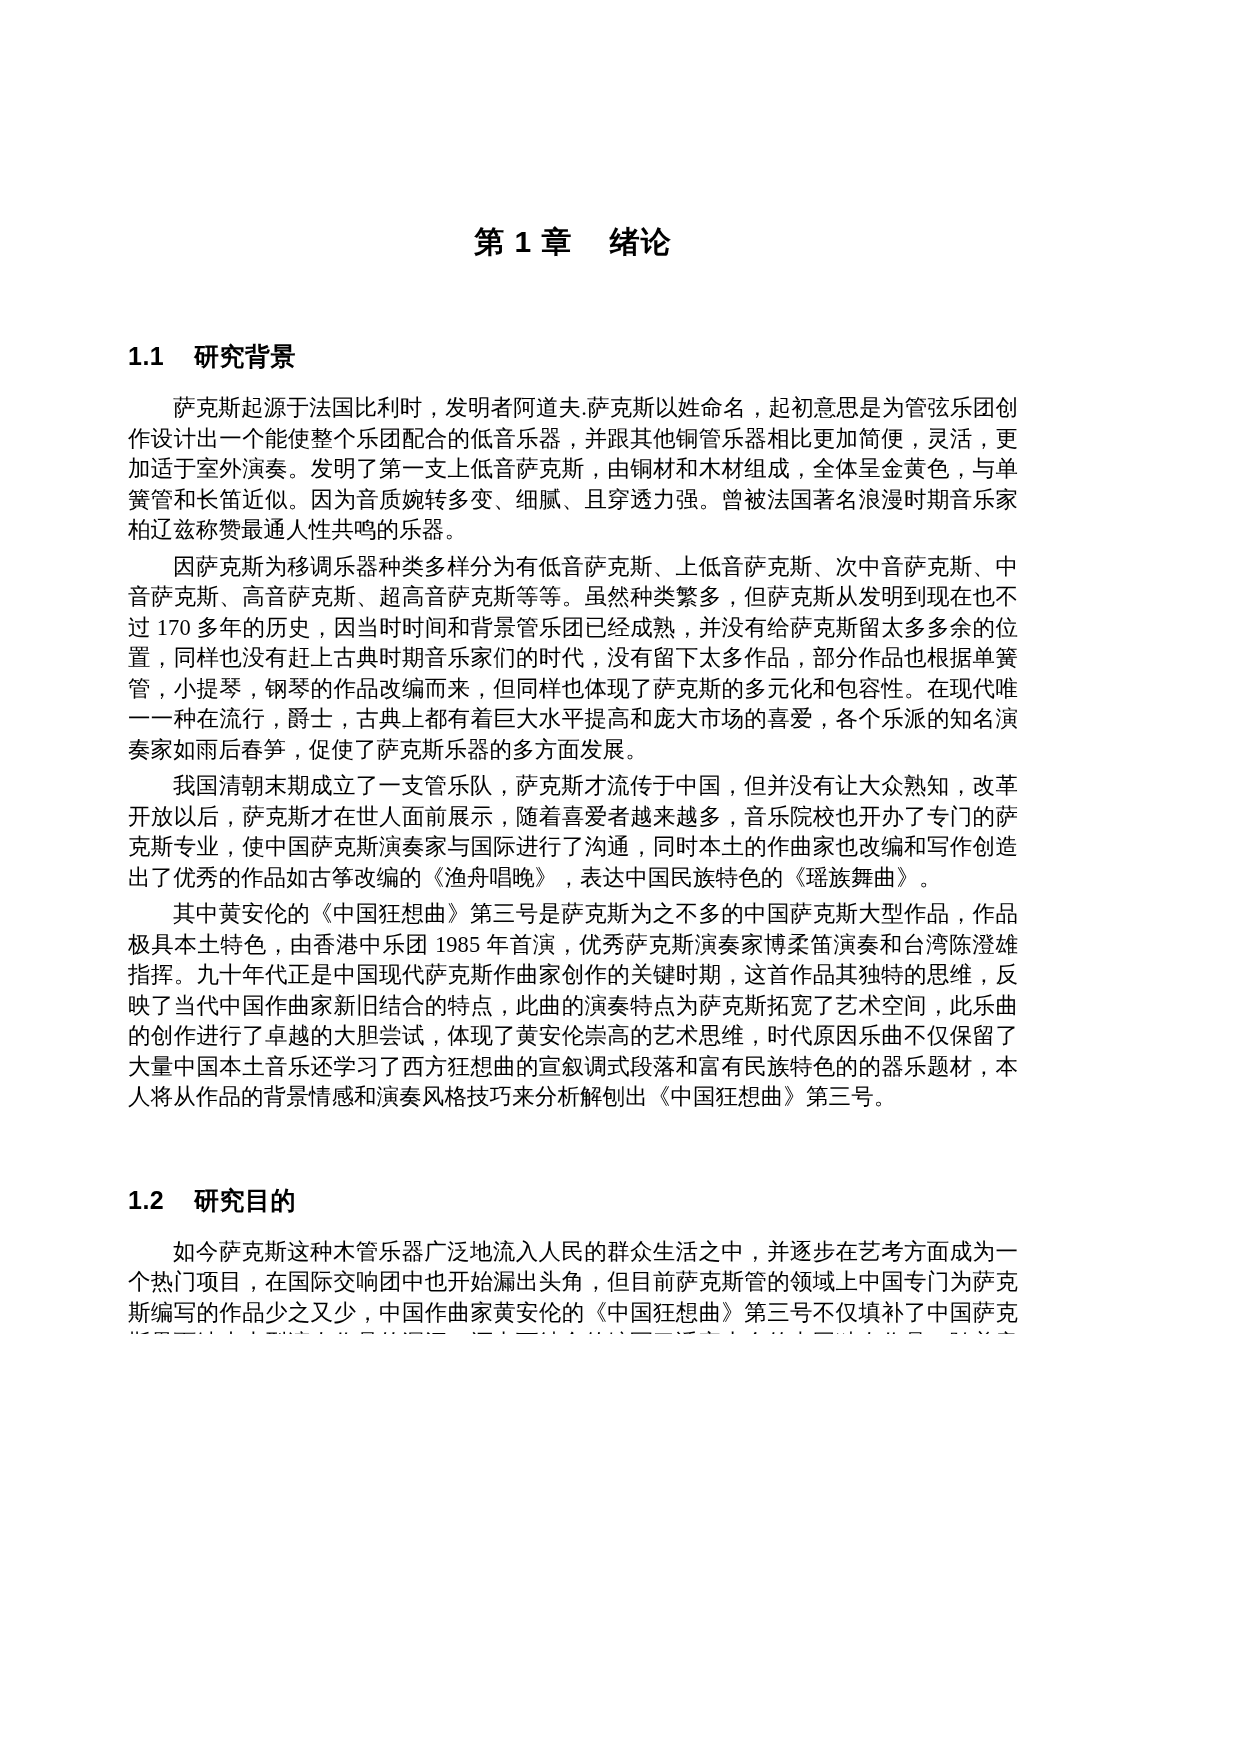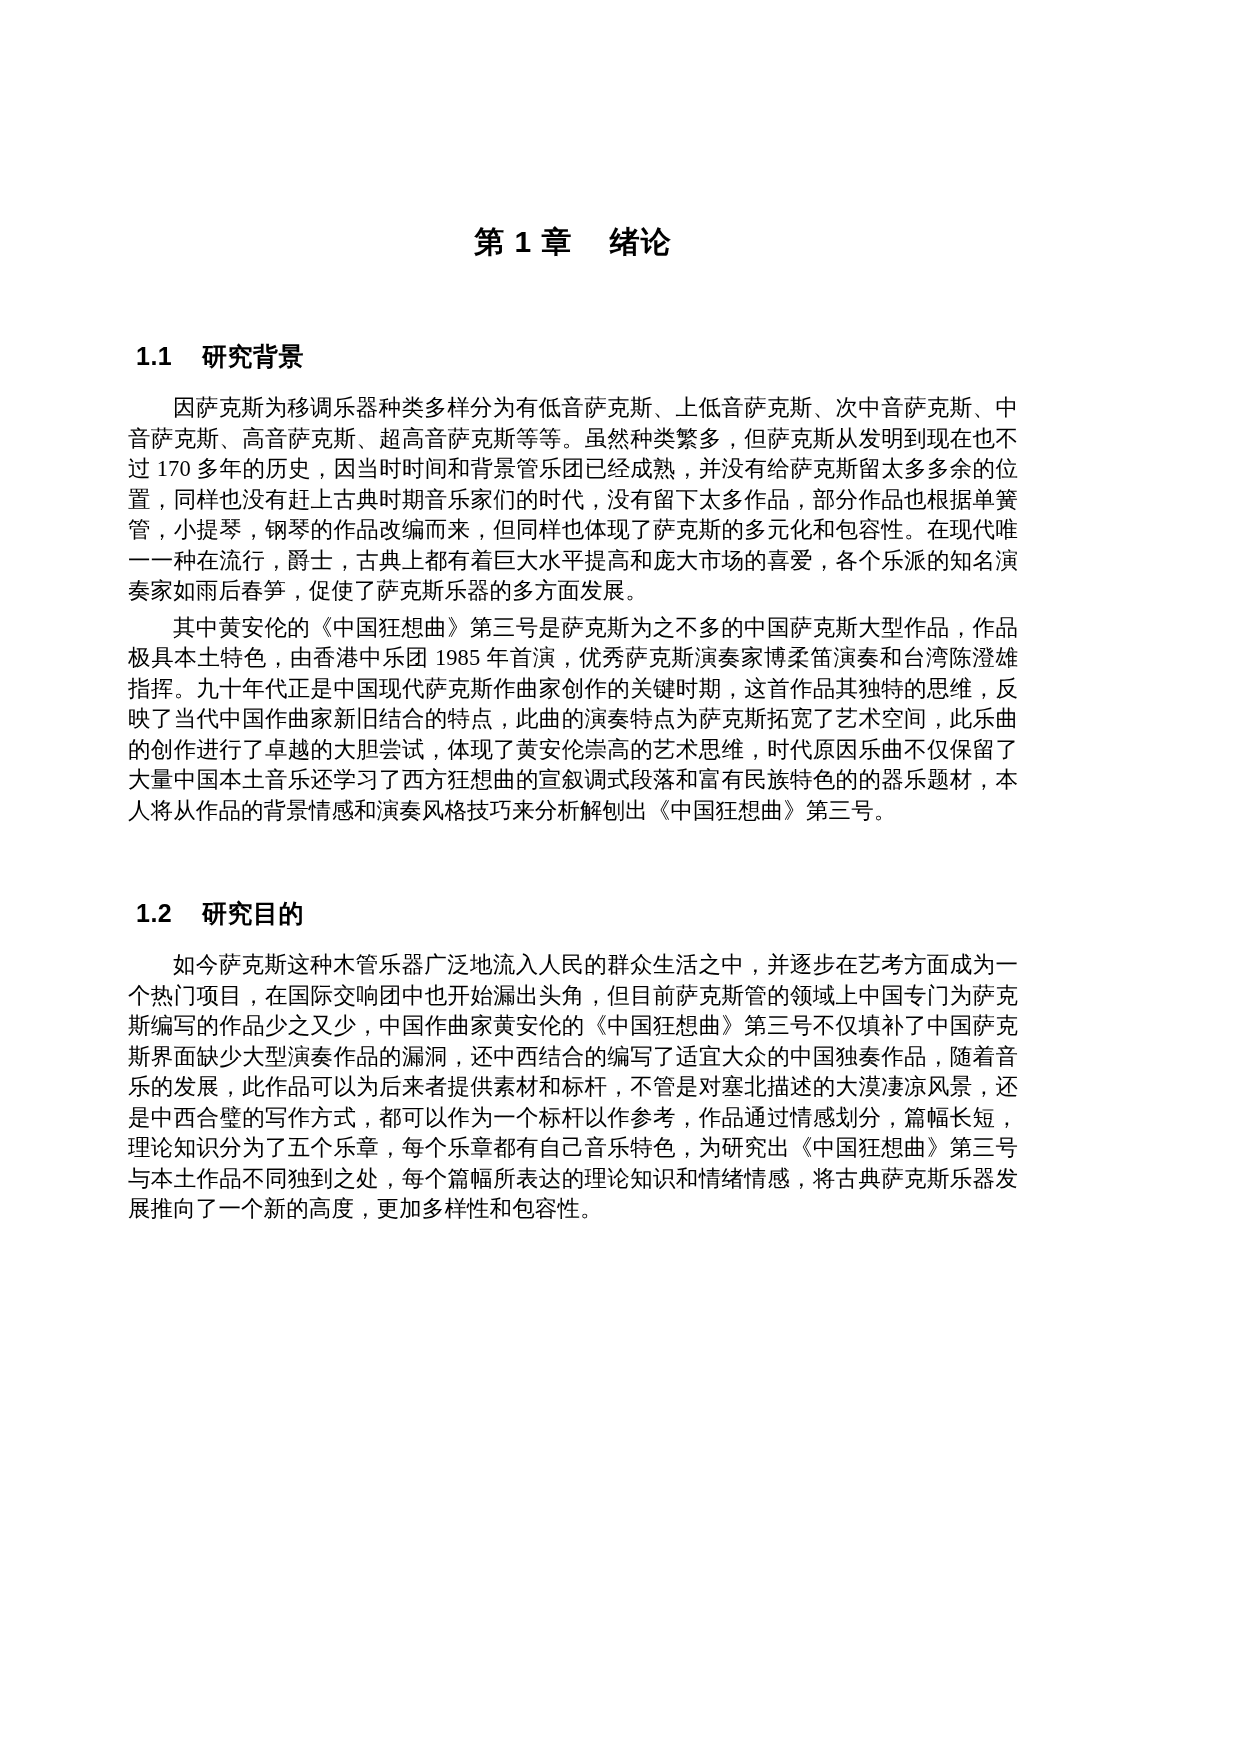--- a/index.html
+++ b/index.html
@@ -37,21 +37,21 @@
     line-height: 1.3;
     white-space: pre;
   }
 
   
   .section-heading {
     font-family: "Liberation Sans", "DejaVu Sans", sans-serif;
     font-size: 25px;
     font-weight: 700;
     letter-spacing: 0.5px;
-    margin: 8px;
+    margin: 0;
     line-height: 1.4;
     white-space: pre;
   }
   .sec-1-1 { margin-top: 78px; }
   .sec-1-2 { margin-top: 70px; }
 
   
   .body-para {
     font-family: "Liberation Serif", "DejaVu Serif", serif;
     font-size: 22.5px;
@@ -89,21 +89,23 @@
 
 <div class="page">
 
   <div class="content">
 
     <h1 class="chapter-title">第 1 章    绪论</h1>
 
     <h2 class="section-heading sec-1-1">1.1    研究背景</h2>
 
     <div class="para-block">
+      <p class="body-para">萨克斯起源于法国比利时，发明者阿道夫.萨克斯以姓命名，起初意思是为管弦乐团创作设计出一个能使整个乐团配合的低音乐器，并跟其他铜管乐器相比更加简便，灵活，更加适于室外演奏。发明了第一支上低音萨克斯，由铜材和木材组成，全体呈金黄色，与单簧管和长笛近似。因为音质婉转多变、细腻、且穿透力强。曾被法国著名浪漫时期音乐家柏辽兹称赞最通人性共鸣的乐器。</p>
       <p class="body-para">因萨克斯为移调乐器种类多样分为有低音萨克斯、上低音萨克斯、次中音萨克斯、中音萨克斯、高音萨克斯、超高音萨克斯等等。虽然种类繁多，但萨克斯从发明到现在也不过 170 多年的历史，因当时时间和背景管乐团已经成熟，并没有给萨克斯留太多多余的位置，同样也没有赶上古典时期音乐家们的时代，没有留下太多作品，部分作品也根据单簧管，小提琴，钢琴的作品改编而来，但同样也体现了萨克斯的多元化和包容性。在现代唯一一种在流行，爵士，古典上都有着巨大水平提高和庞大市场的喜爱，各个乐派的知名演奏家如雨后春笋，促使了萨克斯乐器的多方面发展。</p>
+      <p class="body-para">我国清朝末期成立了一支管乐队，萨克斯才流传于中国，但并没有让大众熟知，改革开放以后，萨克斯才在世人面前展示，随着喜爱者越来越多，音乐院校也开办了专门的萨克斯专业，使中国萨克斯演奏家与国际进行了沟通，同时本土的作曲家也改编和写作创造出了优秀的作品如古筝改编的《渔舟唱晚》，表达中国民族特色的《瑶族舞曲》。</p>
       <p class="body-para">其中黄安伦的《中国狂想曲》第三号是萨克斯为之不多的中国萨克斯大型作品，作品极具本土特色，由香港中乐团 1985 年首演，优秀萨克斯演奏家博柔笛演奏和台湾陈澄雄指挥。九十年代正是中国现代萨克斯作曲家创作的关键时期，这首作品其独特的思维，反映了当代中国作曲家新旧结合的特点，此曲的演奏特点为萨克斯拓宽了艺术空间，此乐曲的创作进行了卓越的大胆尝试，体现了黄安伦崇高的艺术思维，时代原因乐曲不仅保留了大量中国本土音乐还学习了西方狂想曲的宣叙调式段落和富有民族特色的的器乐题材，本人将从作品的背景情感和演奏风格技巧来分析解刨出《中国狂想曲》第三号。</p>
     </div>
 
     <h2 class="section-heading sec-1-2">1.2    研究目的</h2>
 
     <div class="para-block">
       <p class="body-para">如今萨克斯这种木管乐器广泛地流入人民的群众生活之中，并逐步在艺考方面成为一个热门项目，在国际交响团中也开始漏出头角，但目前萨克斯管的领域上中国专门为萨克斯编写的作品少之又少，中国作曲家黄安伦的《中国狂想曲》第三号不仅填补了中国萨克斯界面缺少大型演奏作品的漏洞，还中西结合的编写了适宜大众的中国独奏作品，随着音乐的发展，此作品可以为后来者提供素材和标杆，不管是对塞北描述的大漠凄凉风景，还是中西合璧的写作方式，都可以作为一个标杆以作参考，作品通过情感划分，篇幅长短，理论知识分为了五个乐章，每个乐章都有自己音乐特色，为研究出《中国狂想曲》第三号与本土作品不同独到之处，每个篇幅所表达的理论知识和情绪情感，将古典萨克斯乐器发展推向了一个新的高度，更加多样性和包容性。</p>
     </div>
 
   </div>

